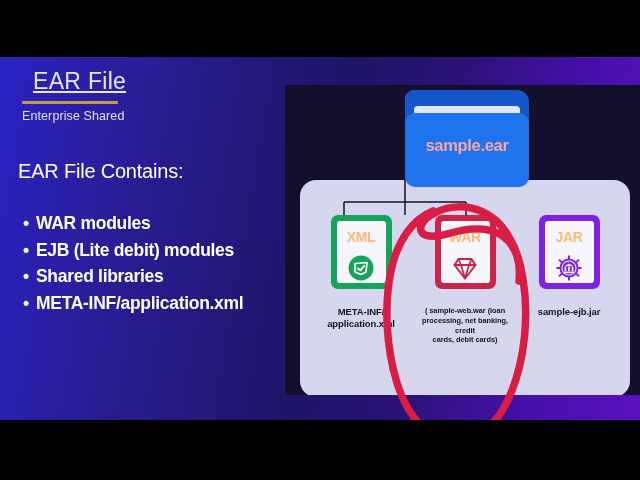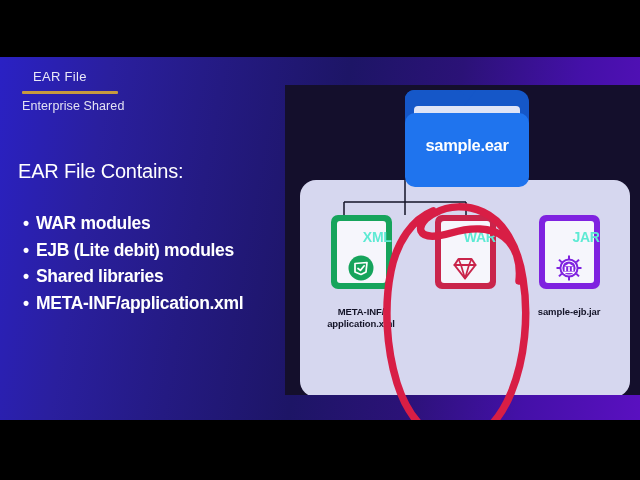--- a/index.html
+++ b/index.html
@@ -51,26 +51,27 @@
     width: 300px;
     height: 363px;
   }
 
   #title-block {
     position: absolute;
     left: 22px;
     top: 13px;
   }
   #slide-title {
-    font-size: 13px;
+    font-size: 23px;
     font-weight: 400;
     color: #e9e8f7;
     letter-spacing: 0.3px;
     line-height: 1;
     padding-left: 11px;
+    text-decoration: underline;
   }
   #title-rule {
     margin-top: 8px;
     width: 96px;
     height: 3px;
     background: #c79a3e;
     border-radius: 1px;
   }
   #slide-subtitle {
     margin-top: 5px;
@@ -167,21 +168,21 @@
     border-radius: 10px;
   }
   #folder-label {
     position: absolute;
     left: 0;
     top: 46px;
     width: 124px;
     text-align: center;
     font-size: 16.5px;
     font-weight: 700;
-    color: #ffffff;
+    color: #fca5a5;
     letter-spacing: -0.3px;
     z-index: 7;
   }
 
   
   #cards-panel {
     position: absolute;
     left: 15px;
     top: 95px;
     width: 330px;
@@ -236,24 +237,24 @@
     left: 6px; top: 6px;
     width: 49px; height: 62px;
     background: #f6f6fc;
     border-radius: 3px;
   }
   .file-ext {
     position: absolute;
     left: 0;
     top: 14px;
     width: 61px;
-    text-align: right;
+    text-align: center;
     font-size: 14px;
     font-weight: 700;
-    color: #5eead4;
+    color: #fdba74;
     letter-spacing: -0.3px;
     z-index: 3;
   }
   .badge {
     position: absolute;
     left: 50%;
     top: 40px;
     transform: translateX(-50%);
     width: 26px;
     height: 26px;
@@ -356,20 +357,25 @@
         <div class="file-glyph">
           <div class="sheet"></div>
           <div class="inner"></div>
           <div class="file-ext">WAR</div>
           <svg class="badge" viewBox="0 0 26 26">
             <path d="M2.5 10 L13 23.5 L23.5 10 Z" fill="none" stroke="#c9254b" stroke-width="2" stroke-linejoin="round"></path>
             <path d="M2.5 10 L6.5 4 L19.5 4 L23.5 10 Z" fill="none" stroke="#c9254b" stroke-width="2" stroke-linejoin="round"></path>
             <path d="M6.5 4 L9 10 L13 23.5 L17 10 L19.5 4" fill="none" stroke="#c9254b" stroke-width="1.7" stroke-linejoin="round"></path>
             <path d="M2.5 10 L23.5 10" stroke="#c9254b" stroke-width="1.7"></path>
           </svg>
+        </div>
+        <div class="card-caption small">
+          <div>( sample-web.war (loan</div>
+          <div>processing, net banking, credit</div>
+          <div>cards, debit cards)</div>
         </div>
       </div>
 
       <div class="file-card c-jar">
         <div class="file-glyph">
           <div class="sheet"></div>
           <div class="inner"></div>
           <div class="file-ext">JAR</div>
           <svg class="badge" viewBox="0 0 26 26">
             <g fill="#7f22e0">

